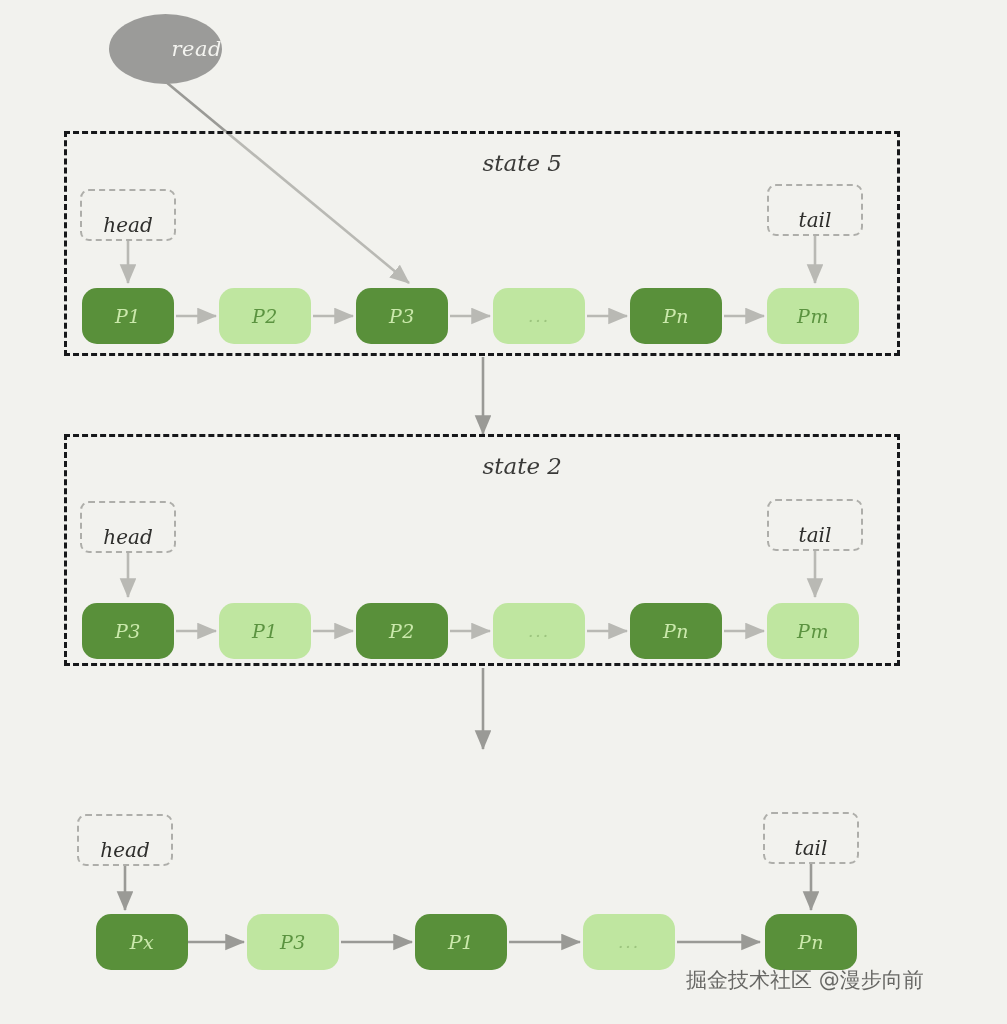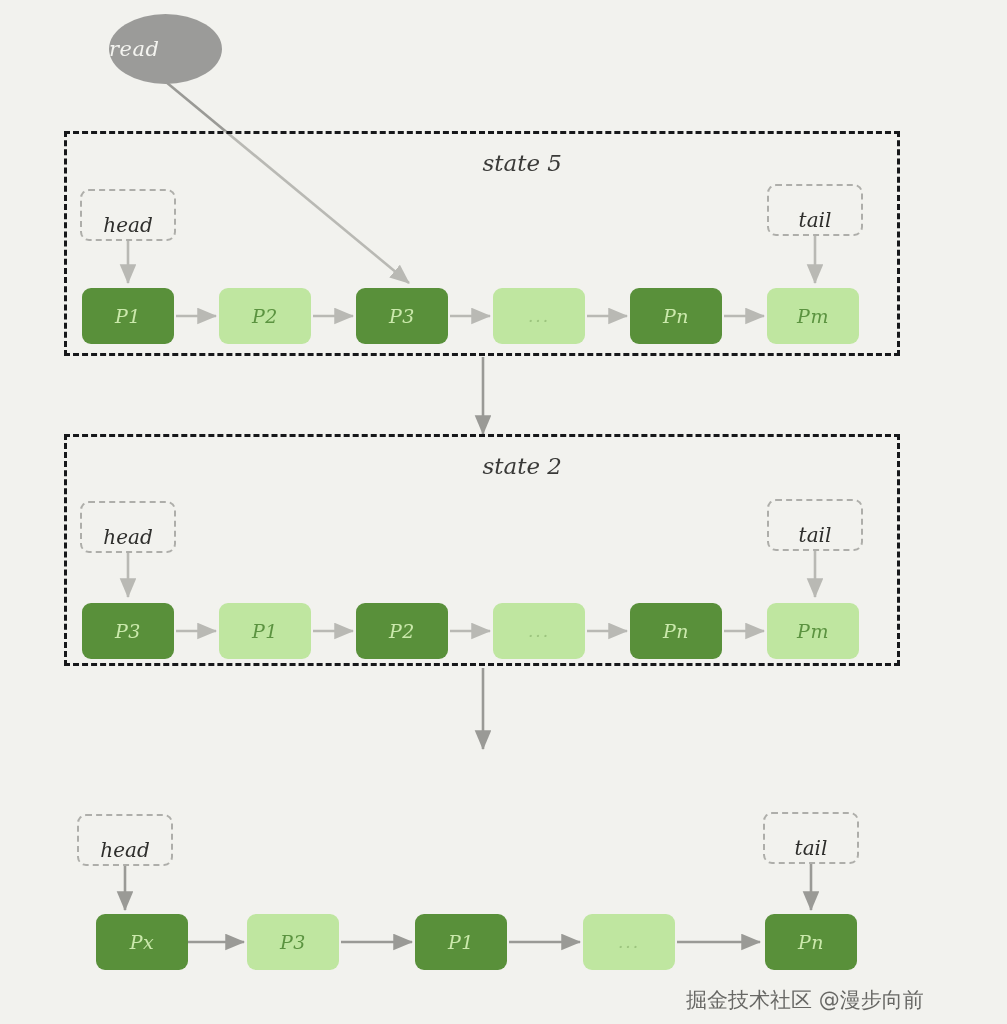--- a/index.html
+++ b/index.html
@@ -21,21 +21,21 @@
   .read-node {
     position: absolute;
     left: 109px;
     top: 14px;
     width: 113px;
     height: 70px;
     border-radius: 50%;
     background: #9b9b99;
     display: flex;
     align-items: center;
-    justify-content: flex-start;
+    justify-content: flex-end;
   }
   .read-node span {
     color: #f4f4f0;
     font-size: 21px;
     font-family: "DejaVu Serif", serif;
     font-style: italic;
     letter-spacing: 0.5px;
   }
   
   .state-frame {
@@ -78,21 +78,21 @@
     color: #2e2e2c;
     font-family: "DejaVu Serif", serif;
     font-style: italic;
     margin-top: 19px;
   }
   
   .node {
     position: absolute;
     width: 92px;
     height: 56px;
-    border-radius: 9px;
+    border-radius: 15px;
     display: flex;
     align-items: center;
     justify-content: center;
     box-sizing: border-box;
   }
   .node span {
     font-size: 19px;
     font-family: "DejaVu Serif", serif;
     font-style: italic;
     letter-spacing: 0.5px;
@@ -108,21 +108,21 @@
     position: absolute;
     left: 0; top: 0;
     width: 1007px;
     height: 1024px;
     pointer-events: none;
   }
   
   .watermark {
     position: absolute;
     left: 686px;
-    top: 986px;
+    top: 966px;
     font-size: 21px;
     color: #5d5d5a;
     font-family: "DejaVu Sans", sans-serif;
     white-space: nowrap;
     opacity: 0.92;
   }
 </style>
 </head>
 <body>
 

